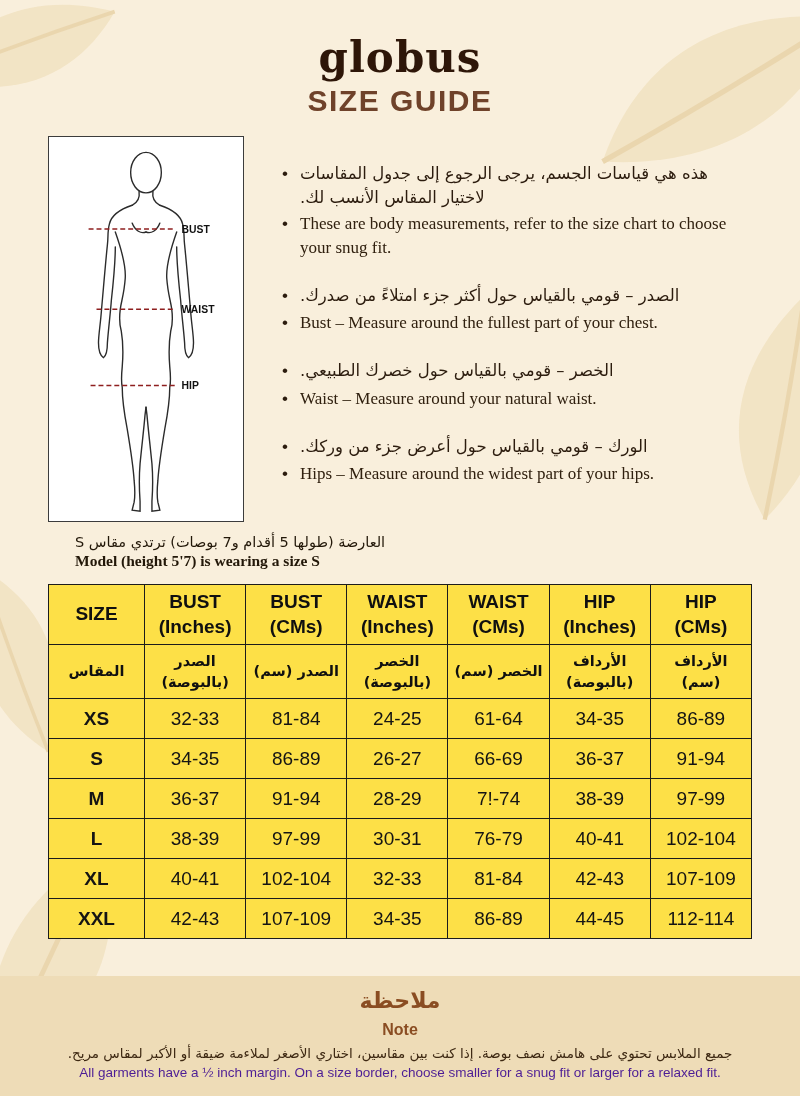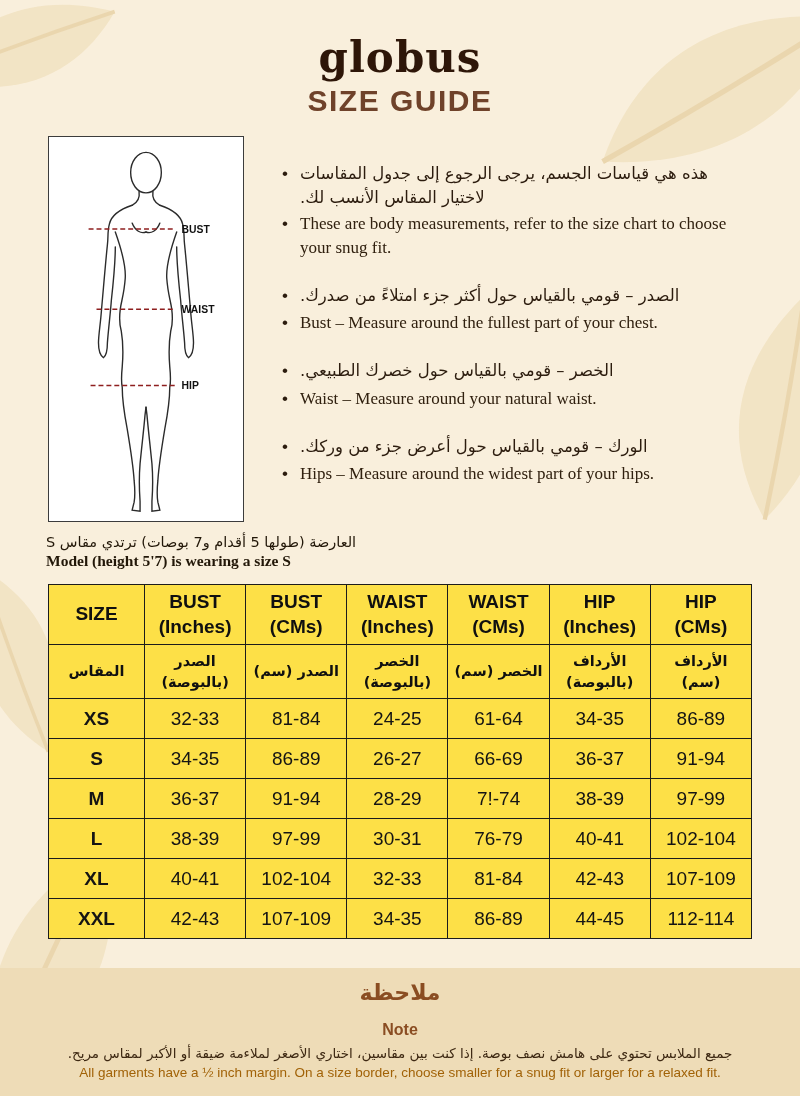--- a/index.html
+++ b/index.html
@@ -23,43 +23,43 @@
   .figure-svg{width:100%;height:100%;display:block;}
 
   .instructions{flex:1;padding-top:26px;}
   .bullet-group{margin-bottom:24px;}
   .bullet-row{display:flex;align-items:flex-start;margin-bottom:3px;}
   .bullet{width:18px;flex-shrink:0;color:#2c1c0e;font-size:17px;line-height:1.42;}
   .btext{line-height:1.42;color:#2c1c0e;}
   .bullet-row.ar .btext{font-family:"DejaVu Sans",sans-serif;font-size:16.5px;text-align:left;}
   .bullet-row.en .btext{font-family:"Liberation Serif",serif;font-size:17px;color:#30200f;}
 
-  .model-note{position:relative;z-index:1;margin:12px 46px 0;}
+  .model-note{position:relative;z-index:1;margin:12px 75px 0;}
   .model-ar{font-family:"DejaVu Sans",sans-serif;font-size:14.5px;color:#221708;text-align:left;}
   .model-en{font-family:"Liberation Serif",serif;font-size:15.5px;font-weight:700;
             color:#221708;margin-top:2px;}
 
   .size-table{position:relative;z-index:1;margin:14px 48px 0;border-collapse:collapse;
               width:704px;background:#fde047;table-layout:fixed;}
   .size-table th,.size-table td{border:1px solid #1c1c1c;text-align:center;
               vertical-align:middle;padding:0 2px;box-sizing:border-box;}
   .size-table th:first-child,.size-table td:first-child{width:96px;}
   .hrow-en th{height:60px;font-size:19px;font-weight:800;color:#101010;line-height:1.3;}
   .hrow-ar th{height:54px;font-family:"DejaVu Sans",sans-serif;font-size:14.5px;
               font-weight:700;color:#101010;line-height:1.4;}
   .drow th,.drow td{height:40px;font-size:19px;color:#141414;}
   .size-cell{font-weight:800;}
   .dcell{font-weight:500;}
 
   .note-band{position:relative;z-index:1;margin-top:auto;background:#eedcb7;
              text-align:center;padding:12px 20px 16px;}
   .note-title-ar{font-family:"DejaVu Sans",sans-serif;font-size:22px;font-weight:700;color:#8a4d22;}
-  .note-title-en{font-size:16px;font-weight:700;color:#8a4d22;margin-top:16px;}
+  .note-title-en{font-size:16px;font-weight:700;color:#8a4d22;margin-top:8px;}
   .note-body-ar{font-family:"DejaVu Sans",sans-serif;font-size:13.5px;color:#3d2812;margin-top:6px;}
-  .note-body-en{font-size:13.5px;color:#a16207;margin-top:4px;}
+  .note-body-en{font-size:13.5px;color:#4c1d95;margin-top:4px;}
 </style>
 </head>
 <body>
 
 <div class="page">
 
   <svg class="leaf leaf-tr" viewBox="0 0 100 100">
     <path d="M4,96 C8,50 35,14 96,4 C90,52 58,86 4,96 Z" fill="#f2e3c3"></path>
     <path d="M4,96 C36,66 66,36 96,4" stroke="#e9d4aa" stroke-width="2.5" fill="none"></path>
   </svg>

